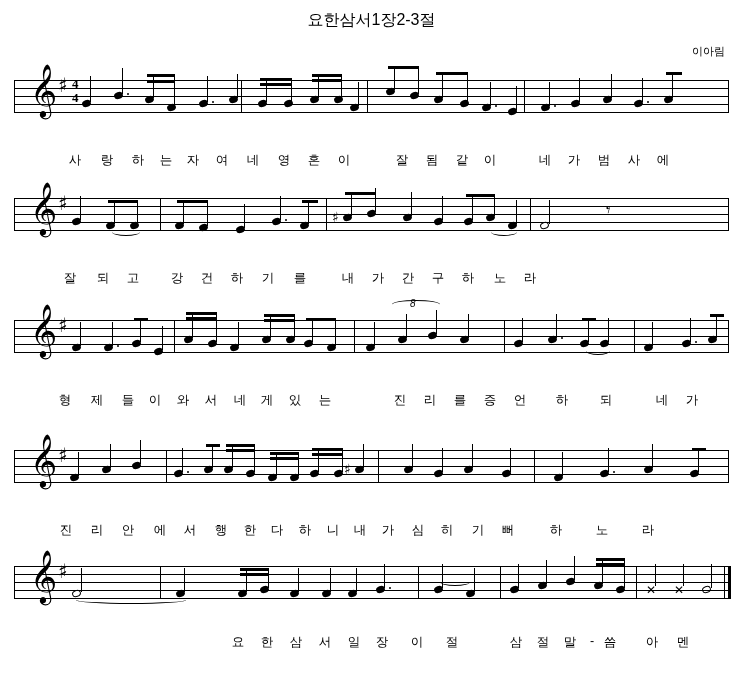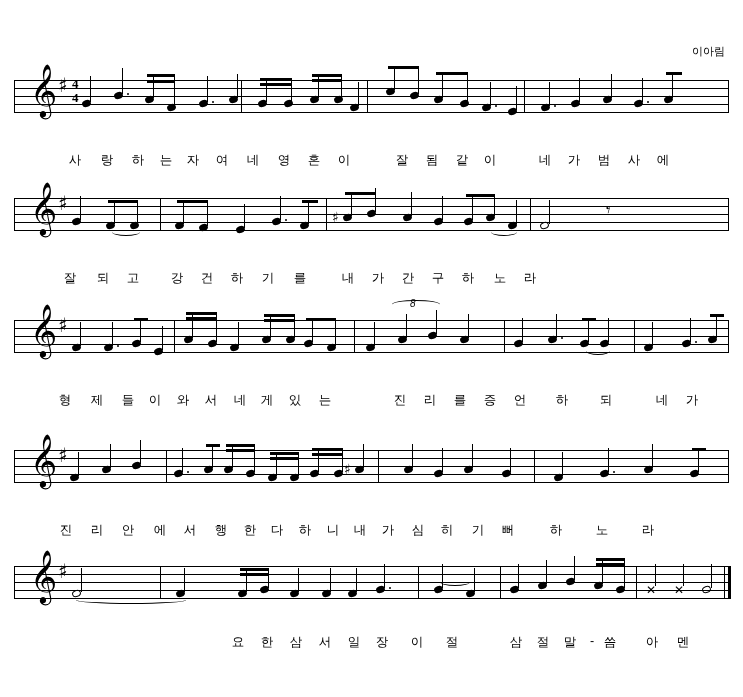--- a/index.html
+++ b/index.html
@@ -182,20 +182,21 @@
     position: absolute;
     white-space: nowrap;
     transform: translateX(-50%);
   }
 </style>
 </head>
 <body>
 
 <div id="sheet">
 
+  <div class="title">요한삼서1장2-3절</div>
   <div class="composer">이아림</div>
 
   <div class="system" style="top:80px;">
     <div class="staff">
       <div class="line l0"></div>
       <div class="line l1"></div>
       <div class="line l2"></div>
       <div class="line l3"></div>
       <div class="line l4"></div>
 

